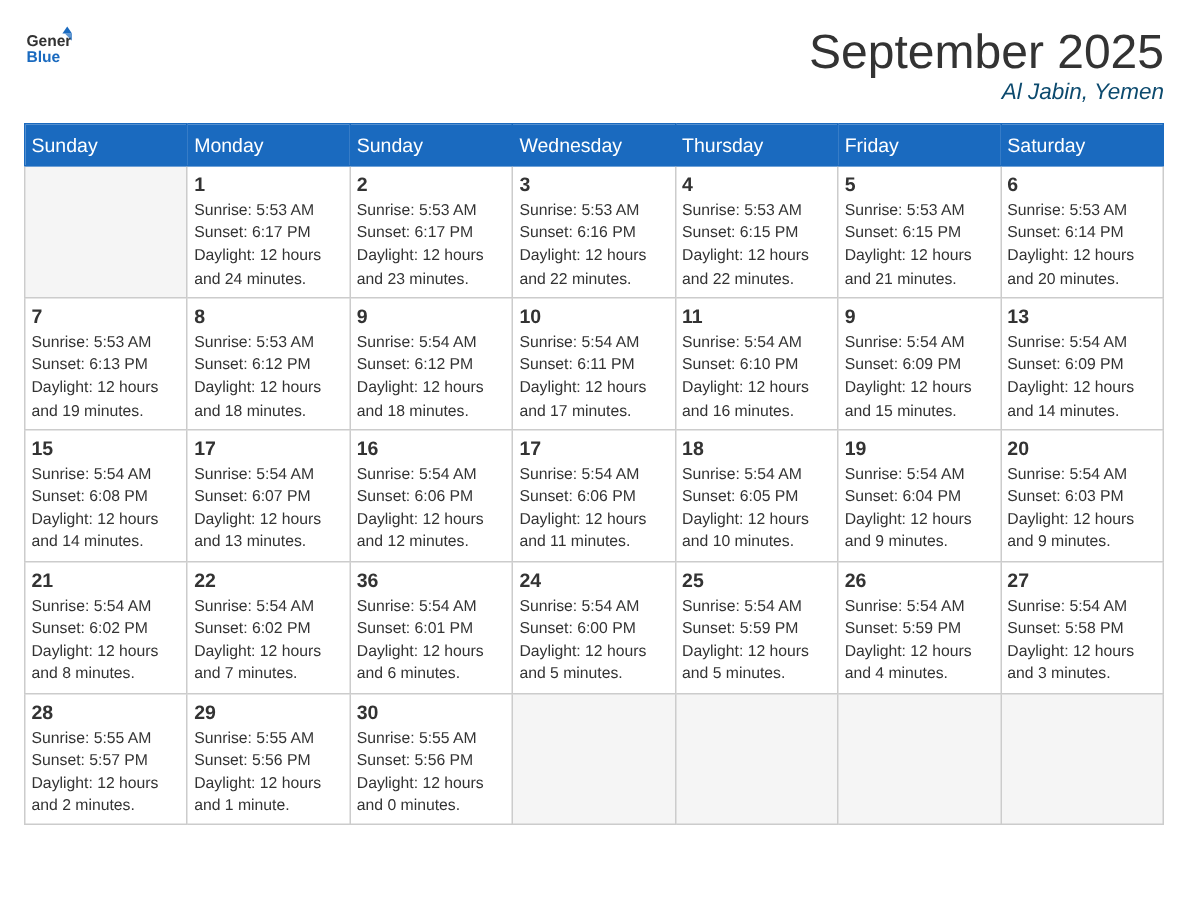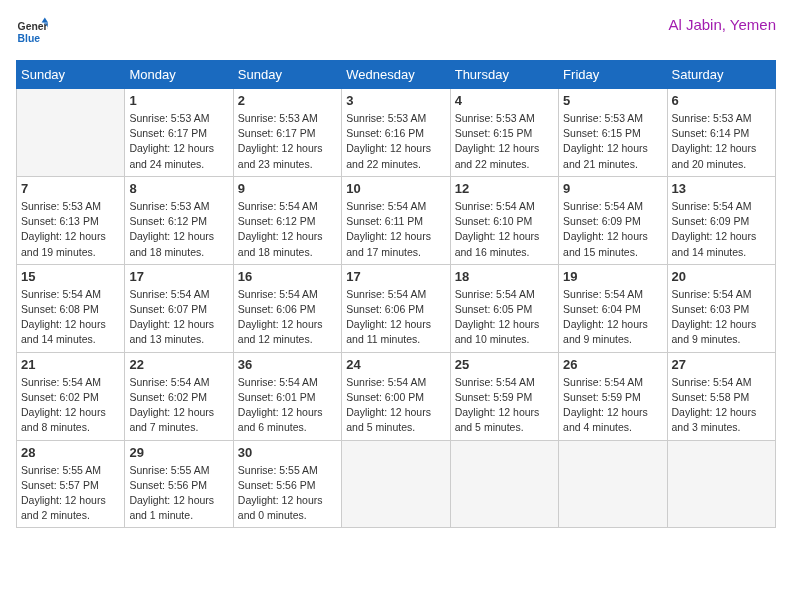--- a/index.html
+++ b/index.html
@@ -28,21 +28,22 @@
     .title-area {
       text-align: right;
     }
     .month-title {
       font-size: 32px;
       color: #333;
       font-weight: normal;
     }
     .location {
       font-size: 15px;
-      color: #a21caf;
+      color: #0c4a6e;
+      font-style: italic;
     }
     table {
       width: 100%;
       border-collapse: collapse;
       font-size: 11px;
       border-radius: 29px;
     }
     thead tr th {
       background: #1a6abf;
       color: #fff;
@@ -87,20 +88,21 @@
 <div class="header">
   <div class="logo">
     <svg class="logo-icon" viewBox="0 0 40 40">
       <text x="2" y="18" font-size="13" font-weight="bold" fill="#333">General</text>
       <text x="2" y="32" font-size="13" font-weight="bold" fill="#1a6abf">Blue</text>
       <polygon points="32,8 40,8 36,2" fill="#1a6abf"></polygon>
       <polygon points="34,8 40,8 40,14" fill="#1a6abf" opacity="0.7"></polygon>
     </svg>
   </div>
   <div class="title-area">
+    <div class="month-title">September 2025</div>
     <div class="location">Al Jabin, Yemen</div>
   </div>
 </div>
 
 <table>
   <thead>
     <tr id="header-row">
     <th>Sunday</th>
         <th>Monday</th>
         <th>Sunday</th>
@@ -179,21 +181,21 @@
 and 18 minutes.</div>
         </td>
         <td>
           <span class="day-num">10</span>
           <div class="day-info" style="white-space: pre-line;">Sunrise: 5:54 AM
 Sunset: 6:11 PM
 Daylight: 12 hours
 and 17 minutes.</div>
         </td>
         <td>
-          <span class="day-num">12</span>
+          <span class="day-num">11</span>
           <div class="day-info" style="white-space: pre-line;">Sunrise: 5:54 AM
 Sunset: 6:10 PM
 Daylight: 12 hours
 and 16 minutes.</div>
         </td>
         <td>
           <span class="day-num">9</span>
           <div class="day-info" style="white-space: pre-line;">Sunrise: 5:54 AM
 Sunset: 6:09 PM
 Daylight: 12 hours

